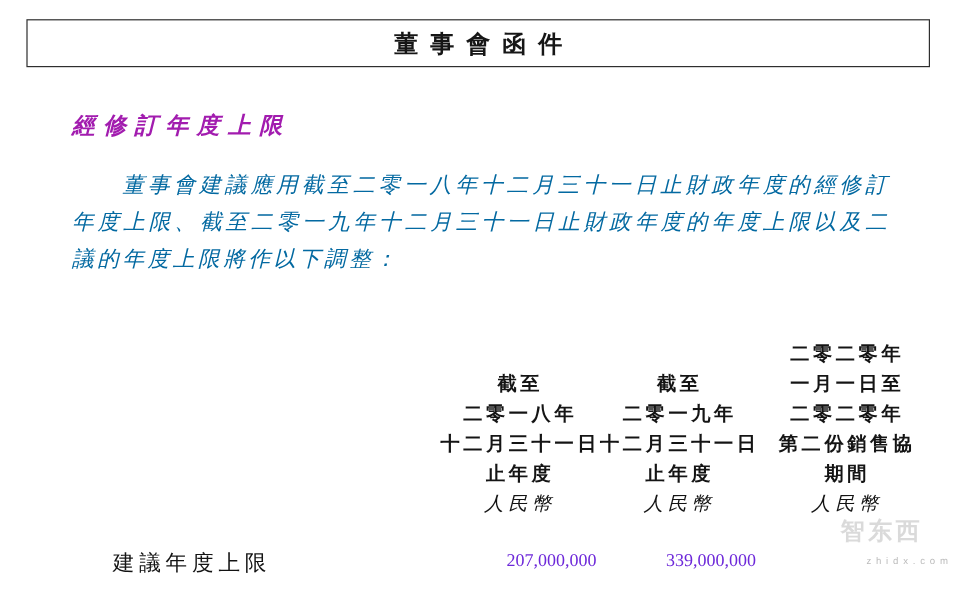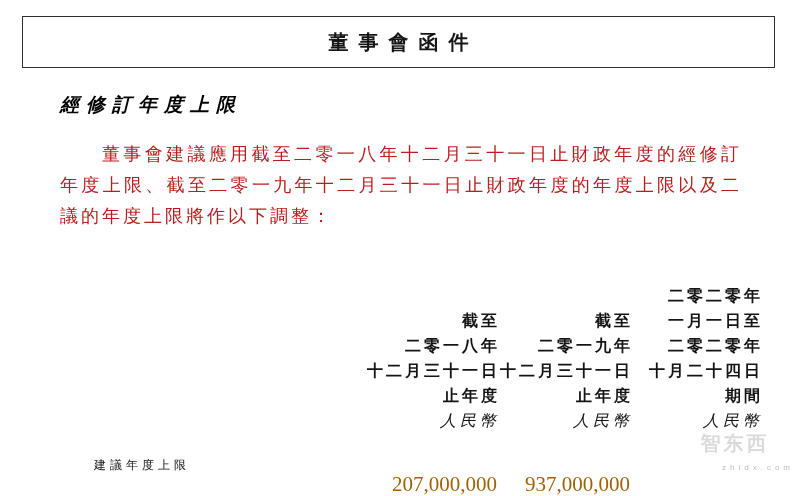--- a/index.html
+++ b/index.html
@@ -8,67 +8,67 @@
     width: 800px; height: 496px;
     font-family: "Liberation Serif", "DejaVu Serif", serif;
     color: #111;
     overflow: hidden;
   }
   .doc { position: relative; width: 800px; height: 496px; background: #fff; }
 
   
   .title-box {
     position: absolute; left: 22px; top: 16px;
-    width: 753px; height: 52px;
+    width: 753px; height: 40px;
     border: 1.5px solid #2e2e2e;
     display: flex; align-items: center; justify-content: center;
   }
   .title-box .title-text {
     font-size: 20px; font-weight: bold;
     letter-spacing: 10px; text-indent: 10px;
     color: #161616; white-space: nowrap;
   }
 
   
   .heading {
     position: absolute; left: 60px; top: 92px;
     font-size: 19px; font-weight: bold; font-style: italic;
-    letter-spacing: 7px; color: #000000; white-space: nowrap;
+    letter-spacing: 7px; color: #a21caf; white-space: nowrap;
   }
 
   
   .paragraph {
     position: absolute; left: 60px; top: 139px; width: 682px;
-    font-size: 18px; line-height: 31px; color: #b91c1c;
+    font-size: 18px; line-height: 31px; color: #0369a1; font-style: italic;
   }
   .pline { letter-spacing: 3px; }
   .pline.just { text-align: justify; text-align-last: justify; text-justify: inter-character; }
   .pline.indent { text-indent: 42px; }
 
   
   .cap-table { position: absolute; left: 60px; top: 283px; width: 700px; }
   .thead { position: relative; height: 150px; }
   .hcol {
     position: absolute; bottom: 0;
-    text-align: right; font-weight: bold;
+    text-align: center; font-weight: bold;
     font-size: 16px; line-height: 25px;
     letter-spacing: 3px; color: #141414; white-space: nowrap;
   }
   .hcol > div { margin-right: -3px; }
   .hcol1 { right: 263px; }
   .hcol2 { right: 130px; }
   .hcol3 { right: 0; }
   .hcol .cur { font-style: italic; font-weight: normal; letter-spacing: 4px; }
 
   .trow { position: relative; margin-top: 24px; height: 24px; font-size: 17px; }
   .rlabel {
     position: absolute; left: 34px; top: 0;
-    font-size: 12px; letter-spacing: 4px; color: #131313; white-space: nowrap;
+    font-size: 18px; letter-spacing: 4px; color: #131313; white-space: nowrap;
   }
-  .val { position: absolute; top: 15px; font-size: 21px; color: #a16207; z-index: 2; }
+  .val { position: absolute; top: 3px; font-size: 15px; color: #6d28d9; z-index: 2; }
   .v1 { right: 263px; }
   .v2 { right: 130px; }
   .v3 { right: -8px; }
 
   
   .watermark {
     position: absolute; right: 6px; top: 426px; width: 118px;
     text-align: center; z-index: 1; pointer-events: none;
   }
   .wm-logo {
@@ -115,31 +115,31 @@
         <div>二零一九年</div>
         <div>十二月三十一日</div>
         <div>止年度</div>
         <div class="cur">人民幣</div>
       </div>
 
       <div class="hcol hcol3">
         <div>二零二零年</div>
         <div>一月一日至</div>
         <div>二零二零年</div>
-        <div>十月二十四日</div>
+        <div>第二份銷售協</div>
         <div>期間</div>
         <div class="cur">人民幣</div>
       </div>
 
     </div>
 
     <div class="trow">
       <span class="rlabel">建議年度上限</span>
       <span class="val v1">207,000,000</span>
-      <span class="val v2">937,000,000</span>
+      <span class="val v2">339,000,000</span>
     </div>
   </div>
 
   <div class="watermark">
     <div class="wm-logo">智东西</div>
     <div class="wm-url">zhidx.com</div>
   </div>
 
 </div>
 

